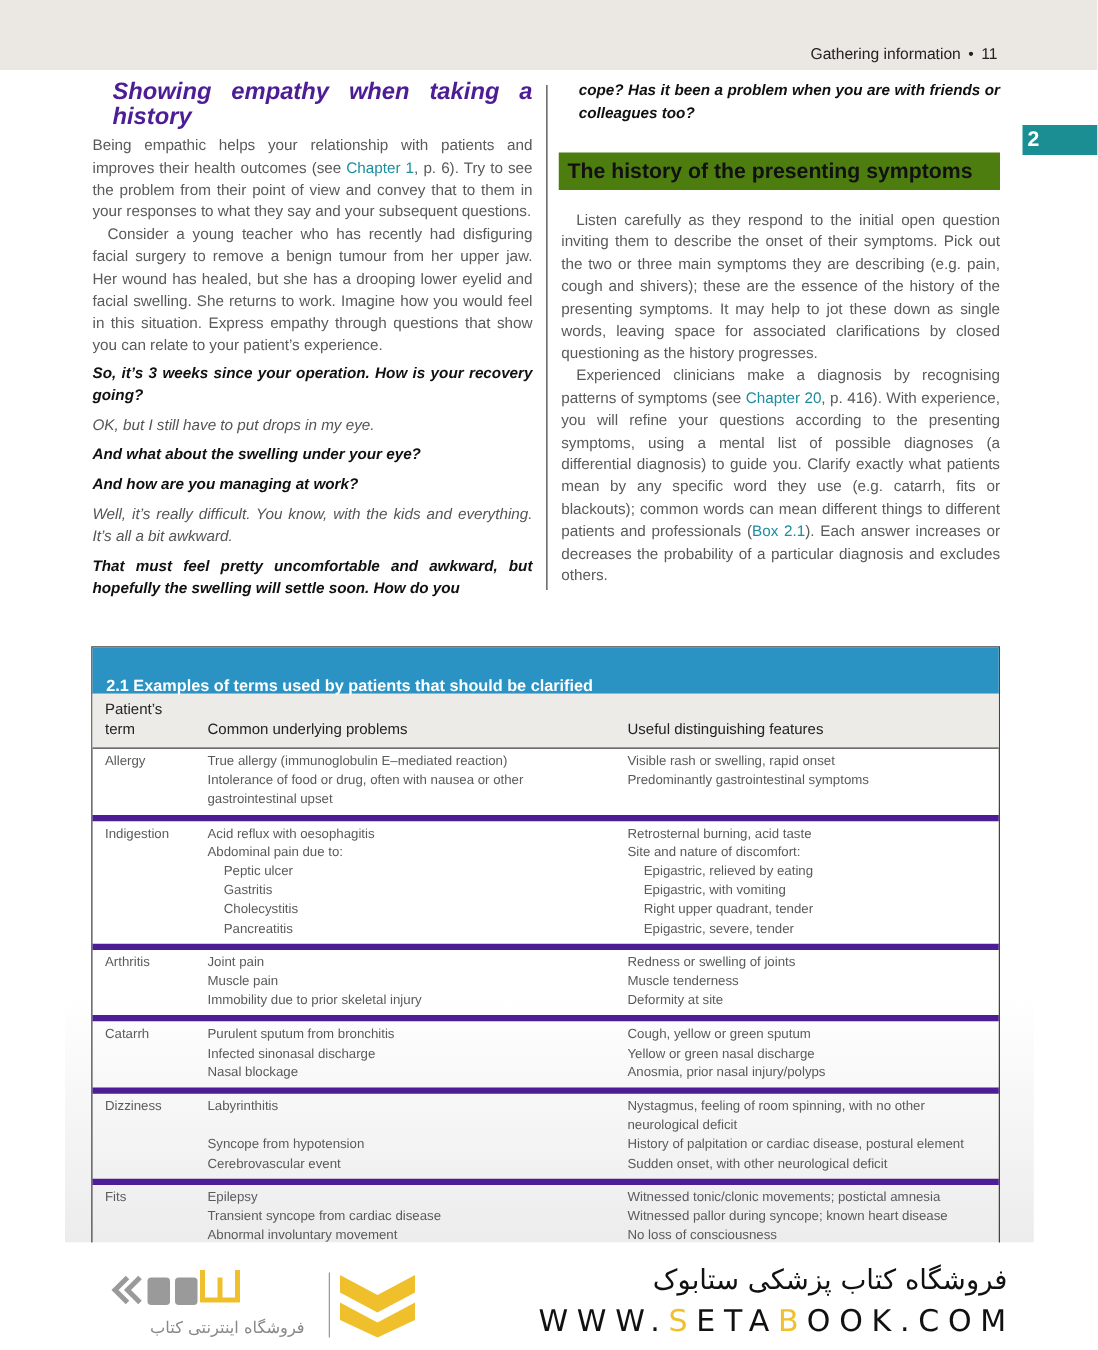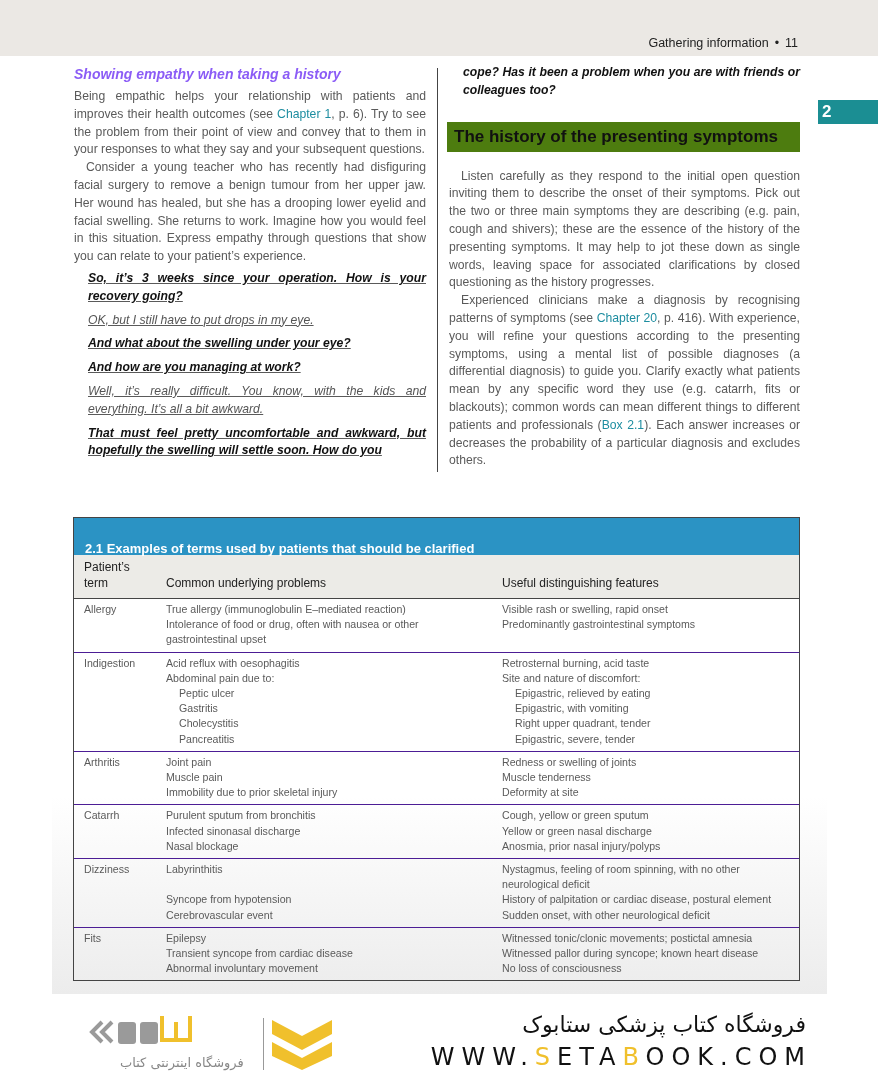--- a/index.html
+++ b/index.html
@@ -10,39 +10,39 @@
   .running-head { position: absolute; right: 80px; top: 36px; font-size: 12.5px; color: #222; letter-spacing: 0; }
   .running-head .dot { margin: 0 6px; }
 
   .chapter-tab { position: absolute; left: 818px; top: 100px; width: 60px; height: 24px; background: #1b8e93; color: #fff; font-weight: bold; font-size: 17px; padding-left: 4px; line-height: 24px; }
 
   .col { position: absolute; top: 64px; font-size: 12.2px; line-height: 17.8px; color: #5a5a5a; text-align: justify; }
   .col-left { left: 74px; width: 352px; }
   .col-right { left: 449px; width: 351px; }
   .col-divider { position: absolute; left: 437px; top: 68px; width: 1px; height: 404px; background: #444; }
 
-  .sub-head { font-style: italic; font-weight: bold; font-size: 14px; color: #8b5cf6; margin-bottom: 4px; line-height: 20px; }
+  .sub-head { font-style: italic; font-weight: bold; font-size: 19px; color: #4c1d95; margin-bottom: 4px; line-height: 20px; margin-left: 16px; }
   p.para { margin: 0; }
   p.indent { text-indent: 12px; }
   .link { color: #1d8da0; }
 
-  .dialogue { margin-left: 14px; margin-top: 4px; text-decoration: underline; }
+  .dialogue { margin-top: 4px; }
   .q { font-style: italic; font-weight: bold; color: #111; margin-bottom: 6px; }
   .a { font-style: italic; color: #555; margin-bottom: 6px; }
 
   .section-head { background: #4d7c0f; color: #111; font-weight: bold; font-size: 17px; padding: 5px 7px; margin: 22px 0 16px -2px; width: 353px; height: 30px; line-height: 20px; }
 
   .box-bg { position: absolute; left: 52px; top: 500px; width: 775px; height: 494px; background: linear-gradient(to bottom, #ffffff 0%, #ffffff 60%, #ececec 100%); }
   .box { position: absolute; left: 73px; top: 517px; width: 727px; border: 1px solid #444; background: transparent; }
   .box-title { background: #2b93c4; color: #fff; font-weight: bold; font-size: 13px; padding: 12px 11px; height: 37px; line-height: 37px; }
   table { width: 100%; border-collapse: collapse; font-size: 10.6px; color: #5a5a5a; }
   thead tr { background: #ecebe7; }
   th { text-align: left; font-weight: normal; color: #222; font-size: 12px; vertical-align: bottom; padding: 4px 10px 7px 10px; line-height: 16px; }
   td { vertical-align: top; padding: 3px 10px 4px 10px; line-height: 15.2px; }
-  tr.row { border-top: 1px solid #4c1d95; }
+  tr.row { border-top: 5px solid #4c1d95; }
   tr.row:first-child { border-top: 1px solid #444; }
   .c1 { width: 82px; }
   .c2 { width: 336px; }
   .line { display: block; }
   .line.sub { padding-left: 13px; }
   .line.gap { margin-top: 15.2px; }
 
   .footer { position: absolute; left: 0; top: 994px; width: 878px; height: 86px; background: #fff; }
   .logo { position: absolute; left: 88px; top: 1012px; width: 260px; height: 60px; }
   .logo-sep { position: absolute; left: 263px; top: 1018px; width: 1px; height: 52px; background: #999; }

